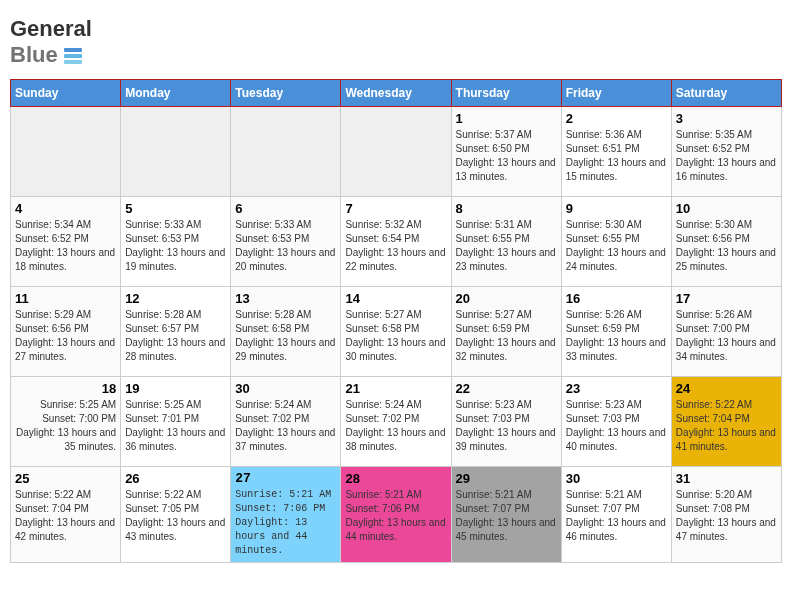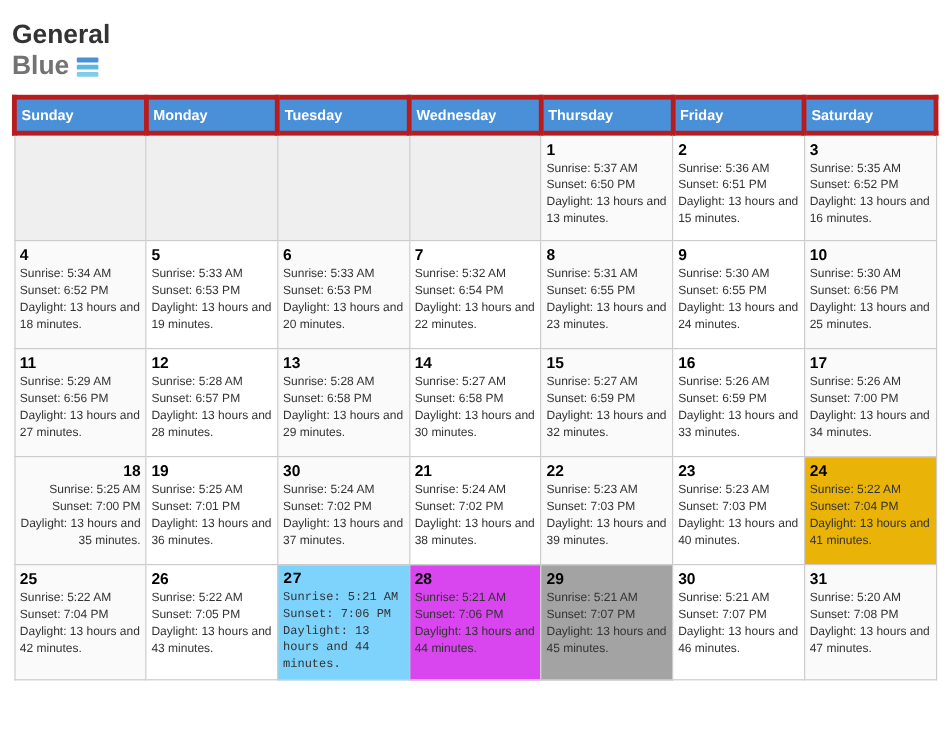--- a/index.html
+++ b/index.html
@@ -3,21 +3,21 @@
   <meta charset="utf-8">
   <style>
     * { box-sizing: border-box; margin: 0; padding: 0; }
     body { font-family: Arial, sans-serif; background: #fff; width: 792px; min-height: 612px; }
     .page { padding: 16px 10px; }
     .header { display: flex; justify-content: space-between; align-items: flex-start; margin-bottom: 10px; }
     .title-block { text-align: right; }
     .title-block h1 { font-size: 36px; color: #333; font-weight: bold; }
     .title-block h2 { font-size: 16px; color: #333; font-weight: normal; }
     table { width: 100%; border-collapse: collapse; font-size: 11px; }
-    th { background-color: #4a90d9; color: #fff; padding: 6px 4px; text-align: left; font-size: 12px; font-weight: bold; border: 4px solid #b91c1c; }
+    th { background-color: #4a90d9; color: #fff; padding: 6px 4px; text-align: left; font-size: 12px; font-weight: bold; border: 1px solid #b91c1c; }
     td { border: 1px solid #ccc; vertical-align: top; padding: 4px; width: 110px; min-height: 80px; }
     td.empty { background: #f5f5f5; }
     td.day { background: #fff; }
     .day-num { font-weight: bold; font-size: 13px; margin-bottom: 2px; }
     .day-info { font-size: 10px; color: #333; line-height: 1.4; }
     .logo-wrapper { display: flex; align-items: center; gap: 4px; }
     tr td:nth-child(odd) { background-color: #fafafa; }
     tr td:nth-child(even) { background-color: #fff; }
     td.empty { background: #efefef !important; }
     .week-row td { height: 90px; }
@@ -118,21 +118,21 @@
           </td>
           <td class="day" style="background-color: rgb(250, 250, 250);">
             <div class="day-num">13</div>
             <div class="day-info">Sunrise: 5:28 AM<br>Sunset: 6:58 PM<br>Daylight: 13 hours and 29 minutes.</div>
           </td>
           <td class="day" style="background-color: rgb(255, 255, 255); margin-top: 12px;">
             <div class="day-num">14</div>
             <div class="day-info">Sunrise: 5:27 AM<br>Sunset: 6:58 PM<br>Daylight: 13 hours and 30 minutes.</div>
           </td>
           <td class="day" style="background-color: rgb(250, 250, 250);">
-            <div class="day-num">15</div>
+            <div class="day-num">20</div>
             <div class="day-info">Sunrise: 5:27 AM<br>Sunset: 6:59 PM<br>Daylight: 13 hours and 32 minutes.</div>
           </td>
           <td class="day" style="background-color: rgb(255, 255, 255);">
             <div class="day-num">16</div>
             <div class="day-info">Sunrise: 5:26 AM<br>Sunset: 6:59 PM<br>Daylight: 13 hours and 33 minutes.</div>
           </td>
           <td class="day" style="background-color: rgb(250, 250, 250);">
             <div class="day-num">17</div>
             <div class="day-info">Sunrise: 5:26 AM<br>Sunset: 7:00 PM<br>Daylight: 13 hours and 34 minutes.</div>
           </td>
@@ -173,21 +173,21 @@
             <div class="day-info">Sunrise: 5:22 AM<br>Sunset: 7:04 PM<br>Daylight: 13 hours and 42 minutes.</div>
           </td>
           <td class="day" style="background-color: rgb(255, 255, 255);">
             <div class="day-num">26</div>
             <div class="day-info">Sunrise: 5:22 AM<br>Sunset: 7:05 PM<br>Daylight: 13 hours and 43 minutes.</div>
           </td>
           <td class="day" style="background-color: #7dd3fc; font-family: Liberation Mono, monospace;">
             <div class="day-num">27</div>
             <div class="day-info">Sunrise: 5:21 AM<br>Sunset: 7:06 PM<br>Daylight: 13 hours and 44 minutes.</div>
           </td>
-          <td class="day" style="background-color: #d946ef;">
+          <td class="day" style="background-color: #ec4899;">
             <div class="day-num">28</div>
             <div class="day-info">Sunrise: 5:21 AM<br>Sunset: 7:06 PM<br>Daylight: 13 hours and 44 minutes.</div>
           </td>
           <td class="day" style="background-color: #a3a3a3;">
             <div class="day-num">29</div>
             <div class="day-info">Sunrise: 5:21 AM<br>Sunset: 7:07 PM<br>Daylight: 13 hours and 45 minutes.</div>
           </td>
           <td class="day" style="background-color: rgb(255, 255, 255);">
             <div class="day-num">30</div>
             <div class="day-info">Sunrise: 5:21 AM<br>Sunset: 7:07 PM<br>Daylight: 13 hours and 46 minutes.</div>

